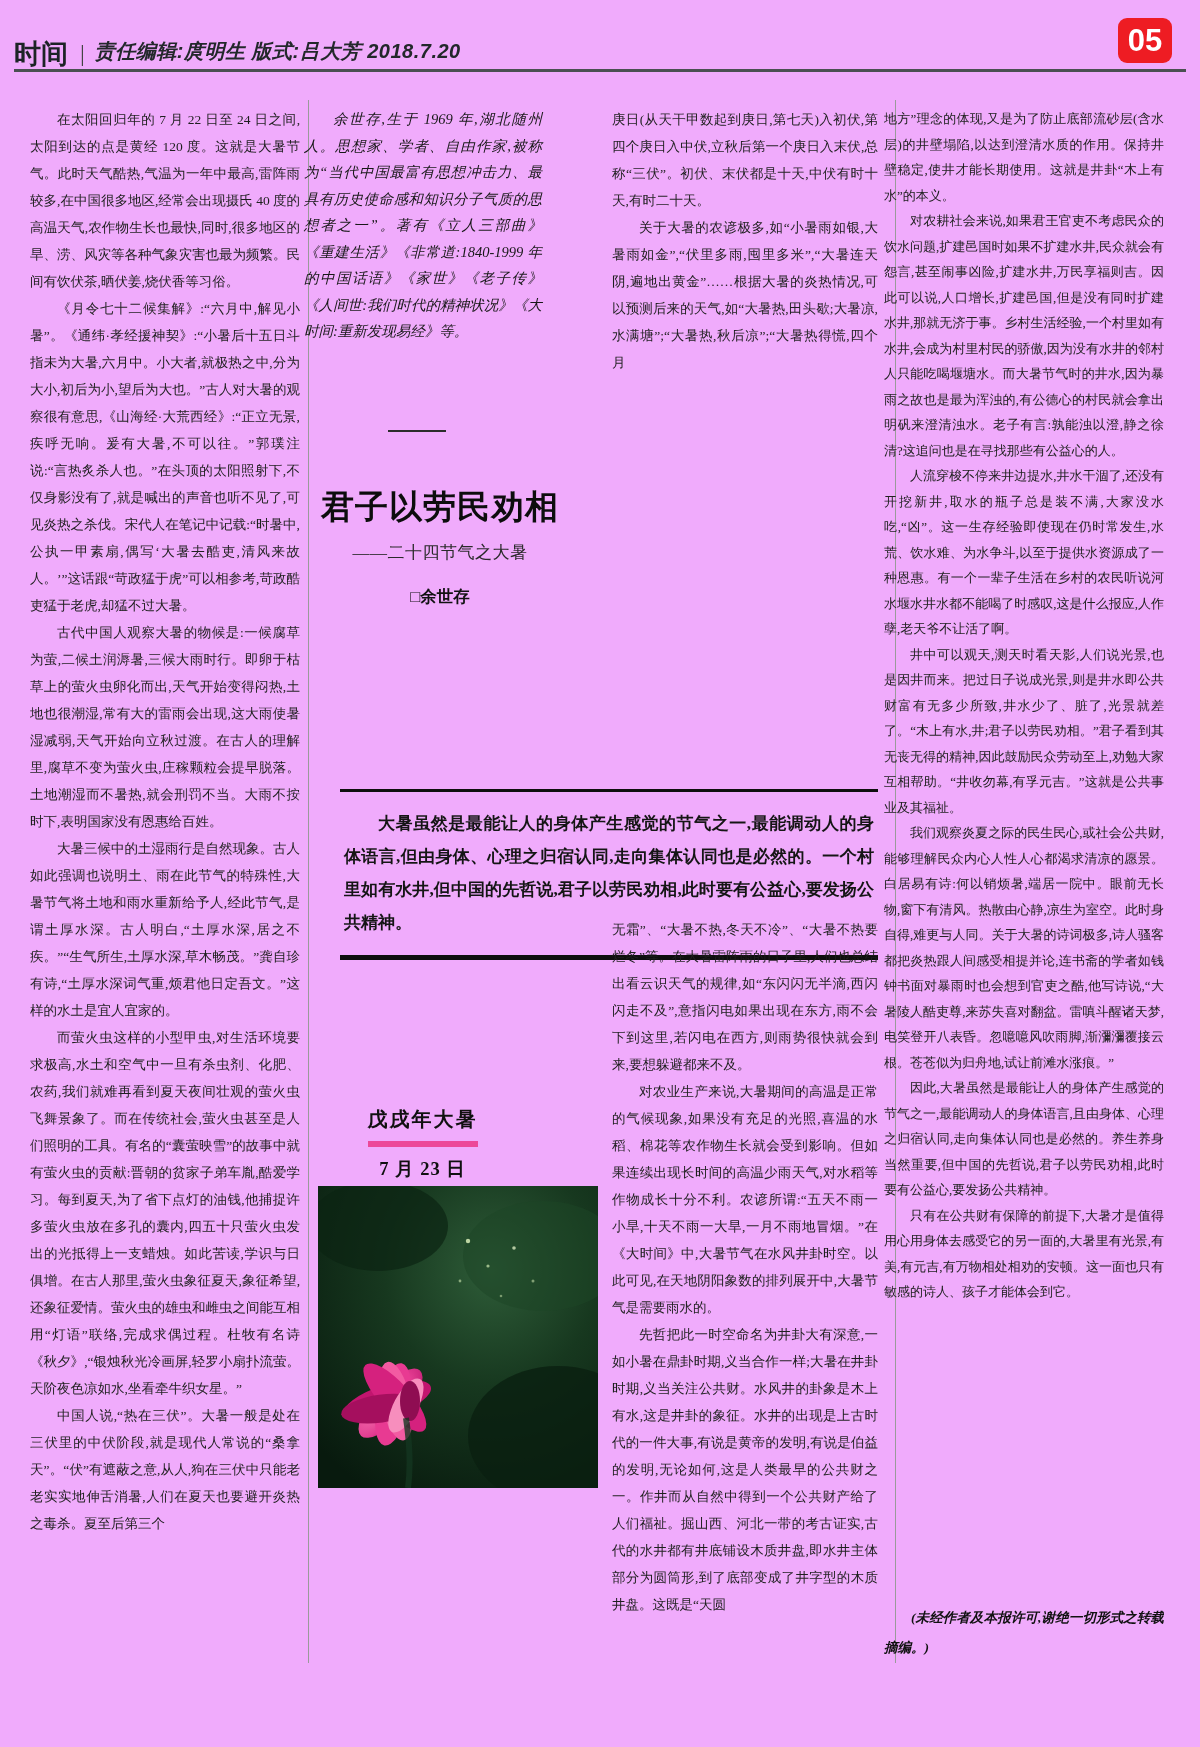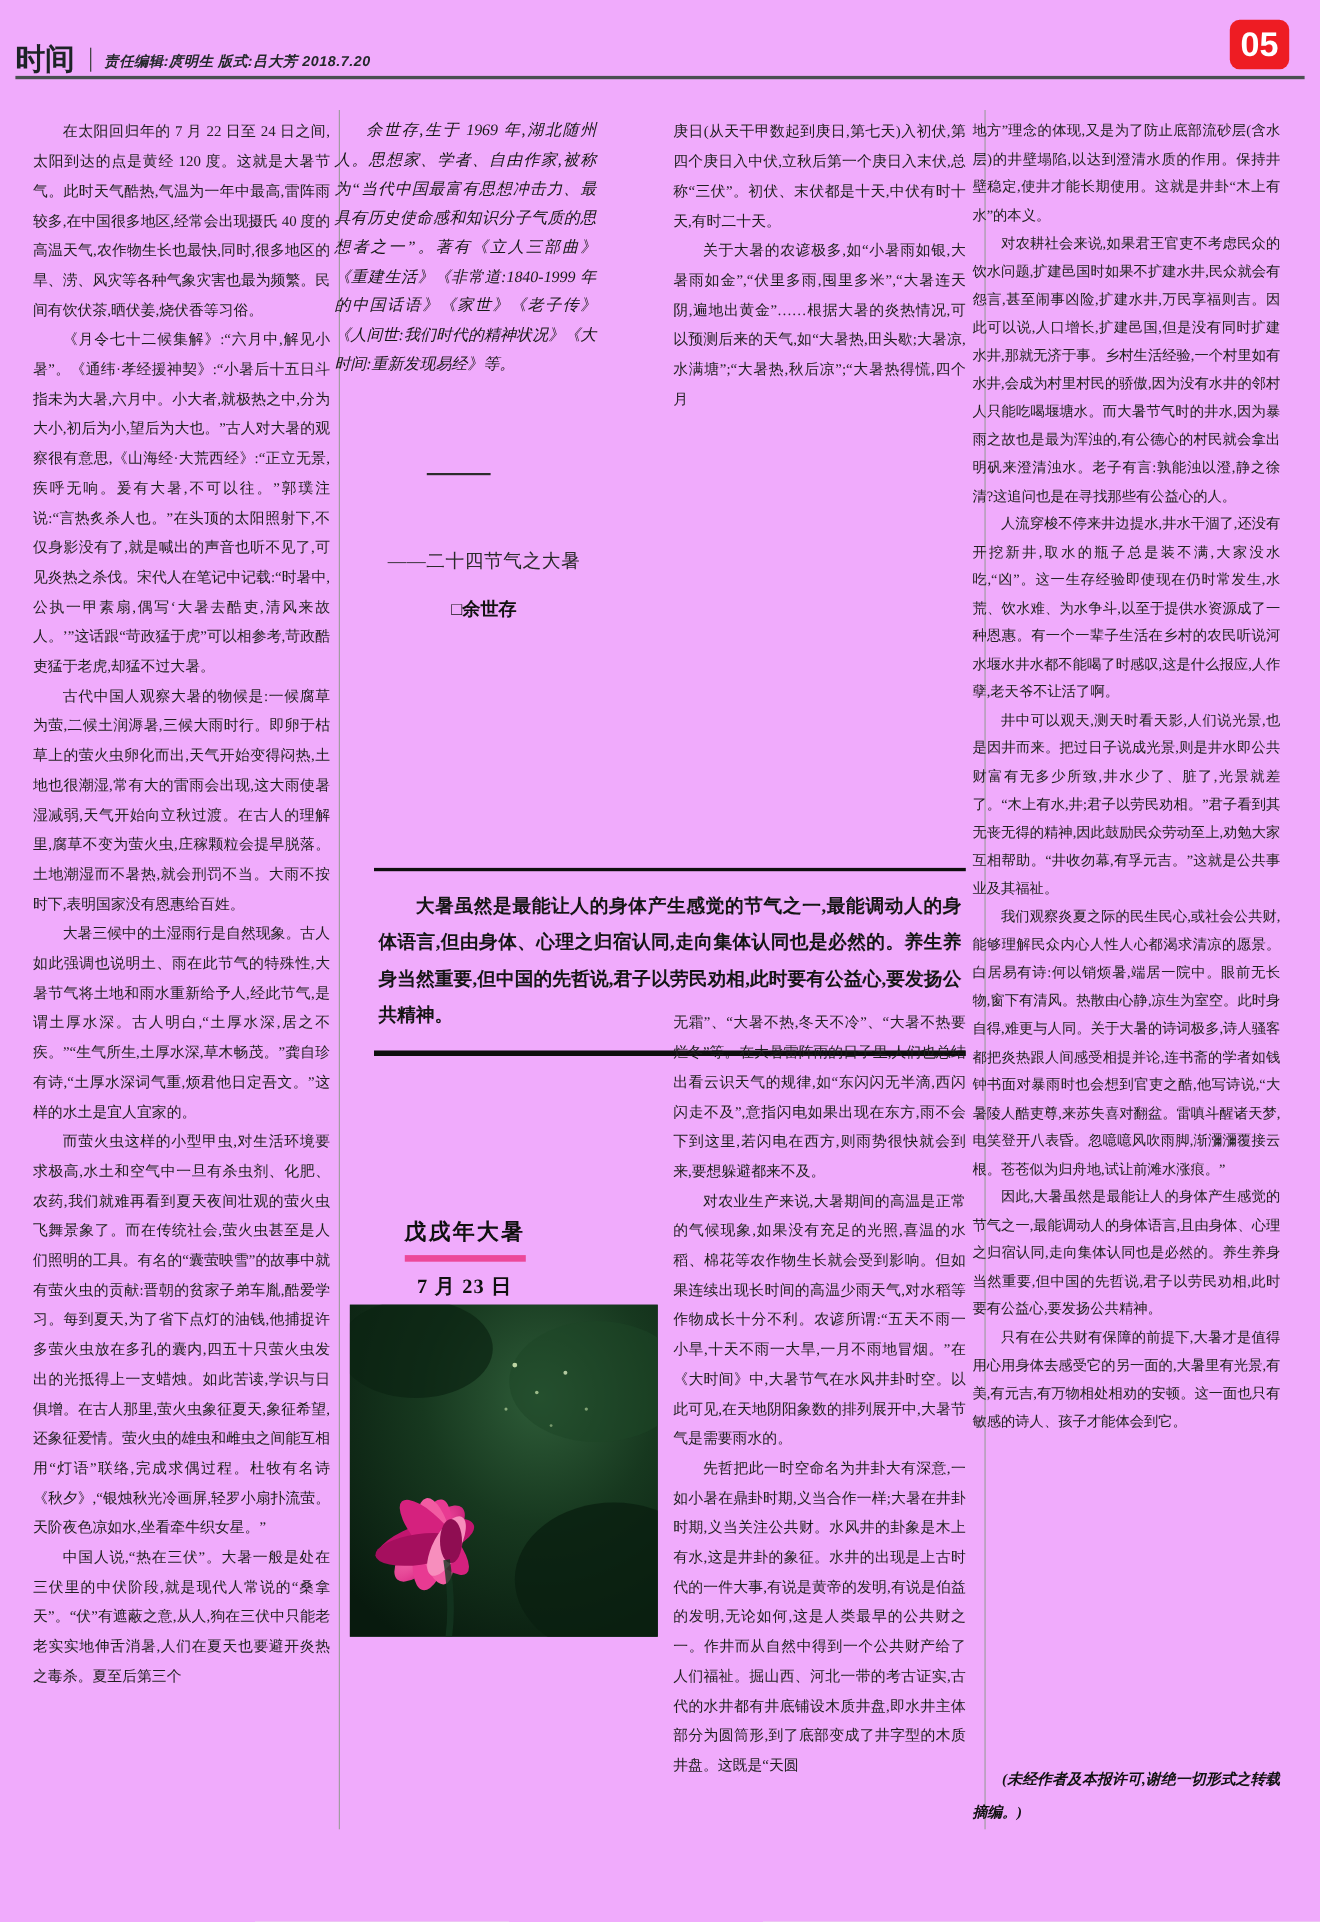--- a/index.html
+++ b/index.html
@@ -2,21 +2,21 @@
 <html><head>
 <meta charset="utf-8">
 <style>
   html,body{margin:0;padding:0;background:#e9e9e9;}
   .page{position:relative;width:1200px;height:1747px;background:#f0abfc;margin:0 auto;overflow:hidden;
         font-family:"Liberation Serif","DejaVu Serif",serif;color:#222;}
   
   .masthead{position:absolute;left:14px;top:30px;right:14px;height:38px;display:flex;align-items:flex-end;}
   .section-title{font-family:"Liberation Sans","DejaVu Sans",sans-serif;font-weight:bold;font-size:27px;color:#1d2326;line-height:1;}
   .head-sep{font-size:24px;color:#444;margin:0 10px 1px 12px;font-weight:300;}
-  .editor-line{font-family:"Liberation Sans","DejaVu Sans",sans-serif;font-style:italic;font-weight:bold;font-size:13px;color:#23282b;padding-bottom:3px;letter-spacing:.5px;}
+  .editor-line{font-family:"Liberation Sans","DejaVu Sans",sans-serif;font-style:italic;font-weight:bold;font-size:20px;color:#23282b;padding-bottom:3px;letter-spacing:.5px;}
   .page-num{position:absolute;right:28px;top:18px;width:54px;height:45px;background:#ee1c23;border-radius:9px;
             display:flex;align-items:center;justify-content:center;color:#fff;
             font-family:"Liberation Sans","DejaVu Sans",sans-serif;font-weight:bold;font-size:31px;}
   .head-rule{position:absolute;left:14px;right:14px;top:69px;height:3px;background:#4a4f52;}
   
   .vdiv{position:absolute;top:100px;height:1563px;width:1px;background:#9a9a9a;}
   .col{position:absolute;top:106px;overflow:hidden;text-align:justify;}
   .col p{margin:0;text-indent:2em;word-break:break-all;}
   .flow-cont p:first-child{text-indent:0;}
   .body-text{font-size:13.5px;line-height:27px;color:#1f1f1f;}
@@ -70,20 +70,21 @@
       <p>而萤火虫这样的小型甲虫,对生活环境要求极高,水土和空气中一旦有杀虫剂、化肥、农药,我们就难再看到夏天夜间壮观的萤火虫飞舞景象了。而在传统社会,萤火虫甚至是人们照明的工具。有名的“囊萤映雪”的故事中就有萤火虫的贡献:晋朝的贫家子弟车胤,酷爱学习。每到夏天,为了省下点灯的油钱,他捕捉许多萤火虫放在多孔的囊内,四五十只萤火虫发出的光抵得上一支蜡烛。如此苦读,学识与日俱增。在古人那里,萤火虫象征夏天,象征希望,还象征爱情。萤火虫的雄虫和雌虫之间能互相用“灯语”联络,完成求偶过程。杜牧有名诗《秋夕》,“银烛秋光冷画屏,轻罗小扇扑流萤。天阶夜色凉如水,坐看牵牛织女星。”</p>
       <p>中国人说,“热在三伏”。大暑一般是处在三伏里的中伏阶段,就是现代人常说的“桑拿天”。“伏”有遮蔽之意,从人,狗在三伏中只能老老实实地伸舌消暑,人们在夏天也要避开炎热之毒杀。夏至后第三个</p>
     </div>
 
   <div class="bio">
     <p>余世存,生于 1969 年,湖北随州人。思想家、学者、自由作家,被称为“当代中国最富有思想冲击力、最具有历史使命感和知识分子气质的思想者之一”。著有《立人三部曲》《重建生活》《非常道:1840-1999 年的中国话语》《家世》《老子传》《人间世:我们时代的精神状况》《大时间:重新发现易经》等。</p>
   </div>
   <div class="bio-rule"></div>
 
   <div class="title-block">
+    <h1 class="article-title">君子以劳民劝相</h1>
     <div class="article-subtitle">——二十四节气之大暑</div>
     <div class="article-byline">□余世存</div>
   </div>
 
   <div class="date-block">
     <div><span class="date-label">戊戌年大暑</span></div>
     <div class="date-value">7 月 23 日</div>
   </div>
 
   <div class="photo">
@@ -120,21 +121,21 @@
         <ellipse rx="44" ry="15" transform="rotate(-132) translate(10,-6)" fill="#d5217e"></ellipse>
         <ellipse rx="40" ry="14" transform="rotate(-8) translate(-26,4)" fill="#a50f5e"></ellipse>
         <ellipse rx="30" ry="12" transform="rotate(-62) translate(-4,2)" fill="#f78ebd"></ellipse>
         <ellipse rx="20" ry="10" transform="rotate(-90) translate(0,4)" fill="#8f0d52"></ellipse>
       </g>
       <path d="M88,232 q6,40 2,70" stroke="#143620" stroke-width="6" fill="none" opacity="0.8"></path>
     </svg>
   </div>
 
   <div class="pullquote">
-    <p>大暑虽然是最能让人的身体产生感觉的节气之一,最能调动人的身体语言,但由身体、心理之归宿认同,走向集体认同也是必然的。养生养身当然重要,但中国的先哲说,君子以劳民劝相,此时要有公益心,要发扬公共精神。</p>
+    <p>大暑虽然是最能让人的身体产生感觉的节气之一,最能调动人的身体语言,但由身体、心理之归宿认同,走向集体认同也是必然的。一个村里如有水井,但中国的先哲说,君子以劳民劝相,此时要有公益心,要发扬公共精神。</p>
   </div>
 
   <div class="col col3top body-text flow-cont">
       <p>庚日(从天干甲数起到庚日,第七天)入初伏,第四个庚日入中伏,立秋后第一个庚日入末伏,总称“三伏”。初伏、末伏都是十天,中伏有时十天,有时二十天。</p>
       <p>关于大暑的农谚极多,如“小暑雨如银,大暑雨如金”,“伏里多雨,囤里多米”,“大暑连天阴,遍地出黄金”……根据大暑的炎热情况,可以预测后来的天气,如“大暑热,田头歇;大暑凉,水满塘”;“大暑热,秋后凉”;“大暑热得慌,四个月</p>
     </div>
   <div class="col col3bot body-text flow-cont">
       <p>无霜”、“大暑不热,冬天不冷”、“大暑不热要烂冬”等。在大暑雷阵雨的日子里,人们也总结出看云识天气的规律,如“东闪闪无半滴,西闪闪走不及”,意指闪电如果出现在东方,雨不会下到这里,若闪电在西方,则雨势很快就会到来,要想躲避都来不及。</p>
       <p>对农业生产来说,大暑期间的高温是正常的气候现象,如果没有充足的光照,喜温的水稻、棉花等农作物生长就会受到影响。但如果连续出现长时间的高温少雨天气,对水稻等作物成长十分不利。农谚所谓:“五天不雨一小旱,十天不雨一大旱,一月不雨地冒烟。”在《大时间》中,大暑节气在水风井卦时空。以此可见,在天地阴阳象数的排列展开中,大暑节气是需要雨水的。</p>
       <p>先哲把此一时空命名为井卦大有深意,一如小暑在鼎卦时期,义当合作一样;大暑在井卦时期,义当关注公共财。水风井的卦象是木上有水,这是井卦的象征。水井的出现是上古时代的一件大事,有说是黄帝的发明,有说是伯益的发明,无论如何,这是人类最早的公共财之一。作井而从自然中得到一个公共财产给了人们福祉。掘山西、河北一带的考古证实,古代的水井都有井底铺设木质井盘,即水井主体部分为圆筒形,到了底部变成了井字型的木质井盘。这既是“天圆</p>

